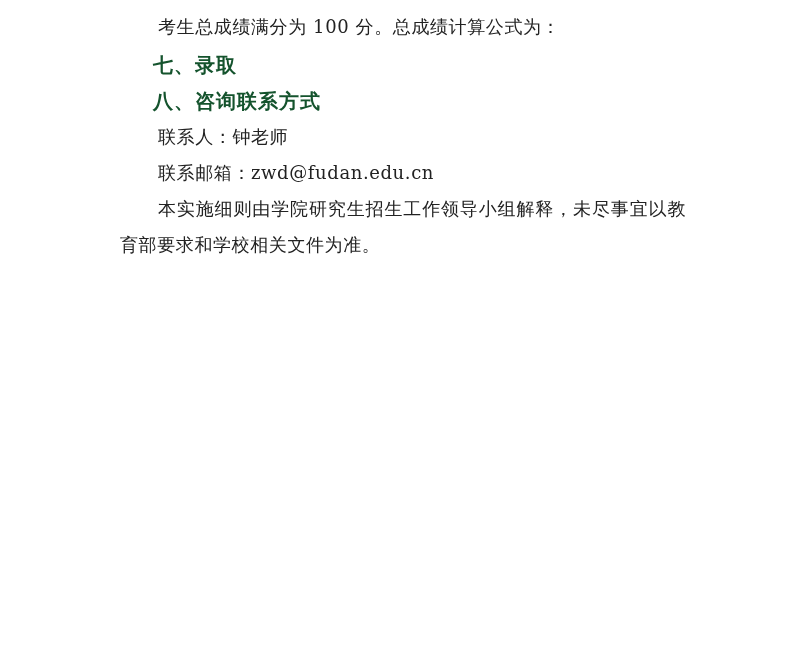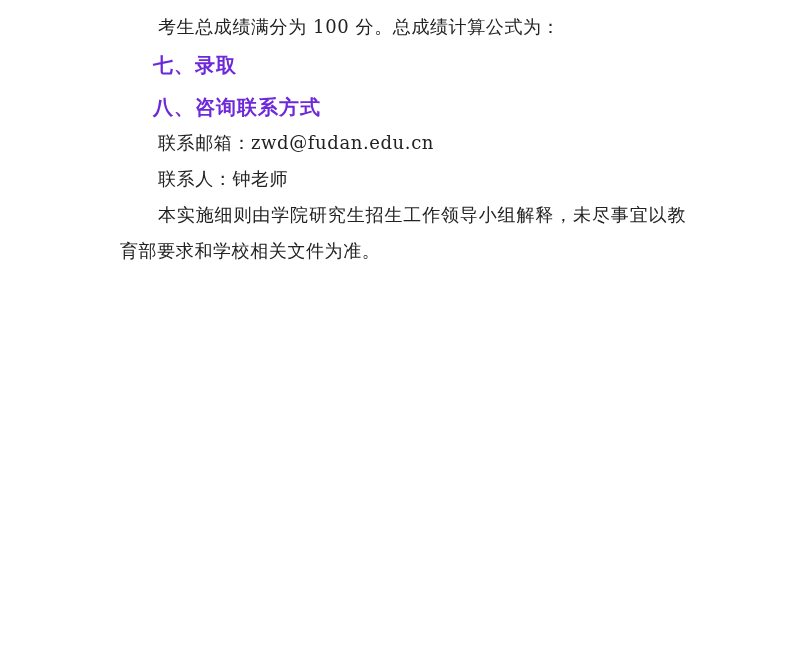--- a/index.html
+++ b/index.html
@@ -32,30 +32,30 @@
     color: #222222;
   }
   .heading {
     margin: 0;
     font-family: "DejaVu Sans", "Liberation Sans", sans-serif;
     font-size: 20px;
     line-height: 36px;
     font-weight: bold;
     letter-spacing: 1px;
     text-indent: 33px;
-    color: #6d28d9;
+    color: #14532d;
   }
   .heading.seven { margin-top: 2px; }
-  .heading.eight { margin-top: 6px; }
+  .heading.eight { }
 </style>
 </head>
 <body>
 
 <div class="page">
   <div class="content">
     <p class="para">考生总成绩满分为 100 分。总成绩计算公式为：</p>
     <p class="heading seven">七、录取</p>
     <p class="heading eight">八、咨询联系方式</p>
+    <p class="para">联系人：钟老师</p>
     <p class="para">联系邮箱：zwd@fudan.edu.cn</p>
-    <p class="para">联系人：钟老师</p>
     <p class="para">本实施细则由学院研究生招生工作领导小组解释，未尽事宜以教育部要求和学校相关文件为准。</p>
   </div>
 </div>
 
 </body></html>

